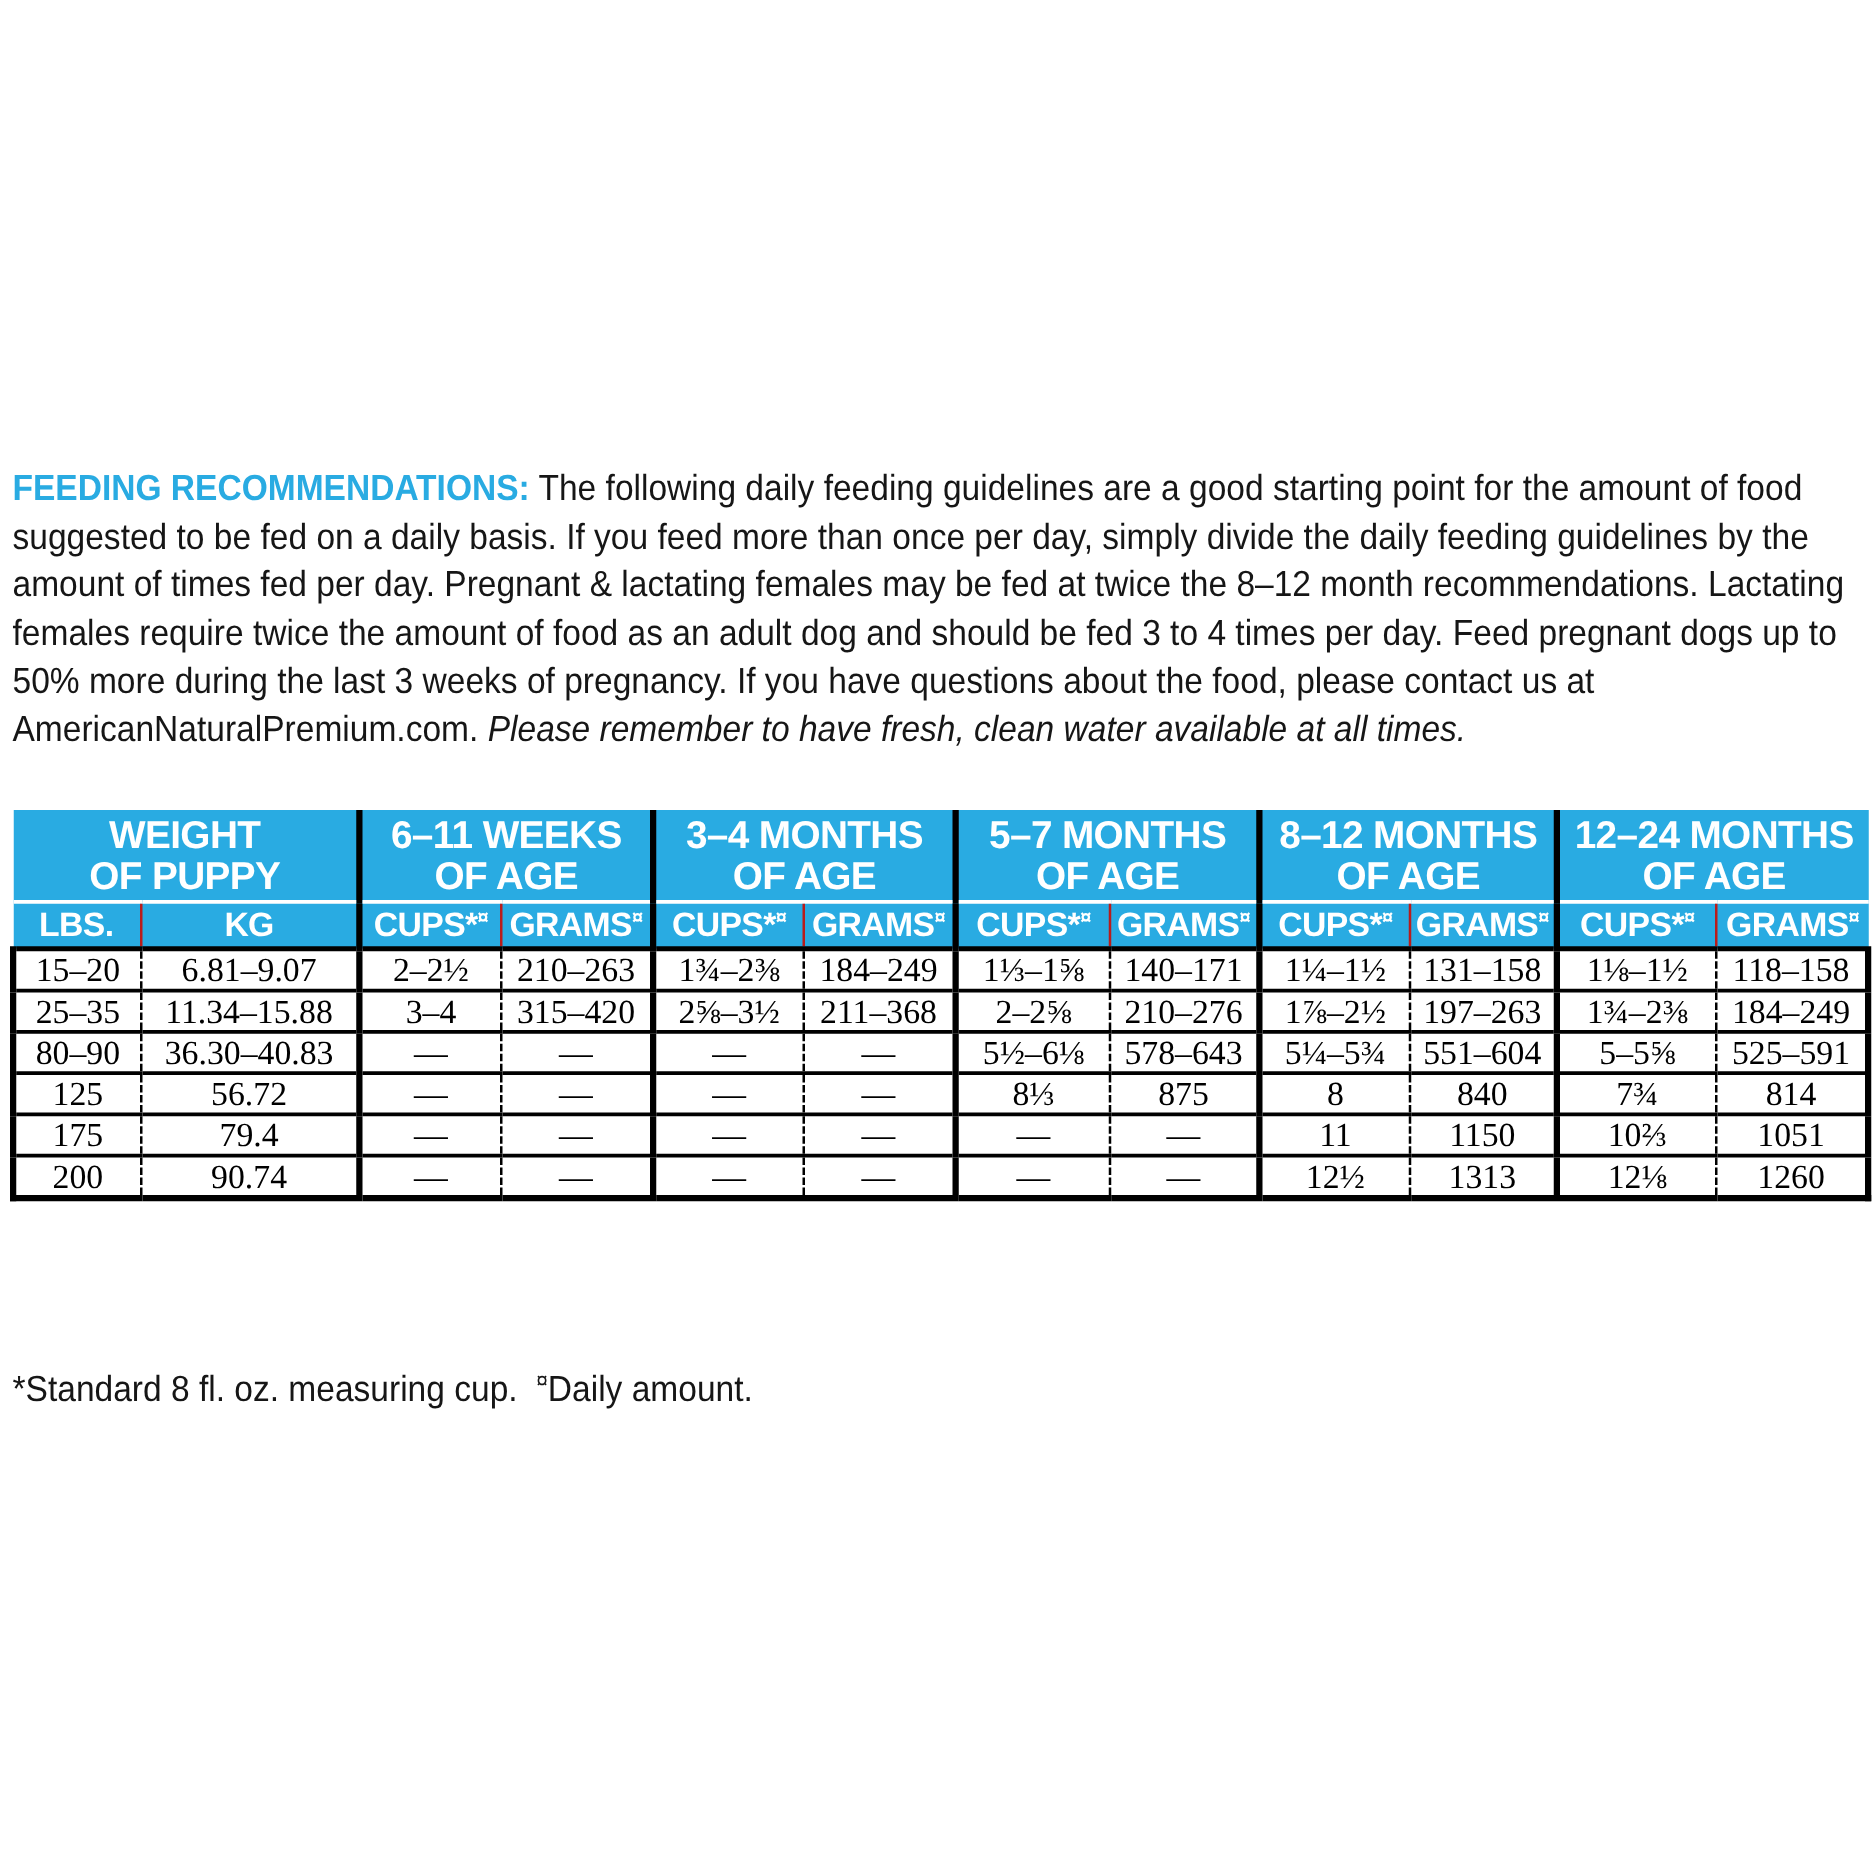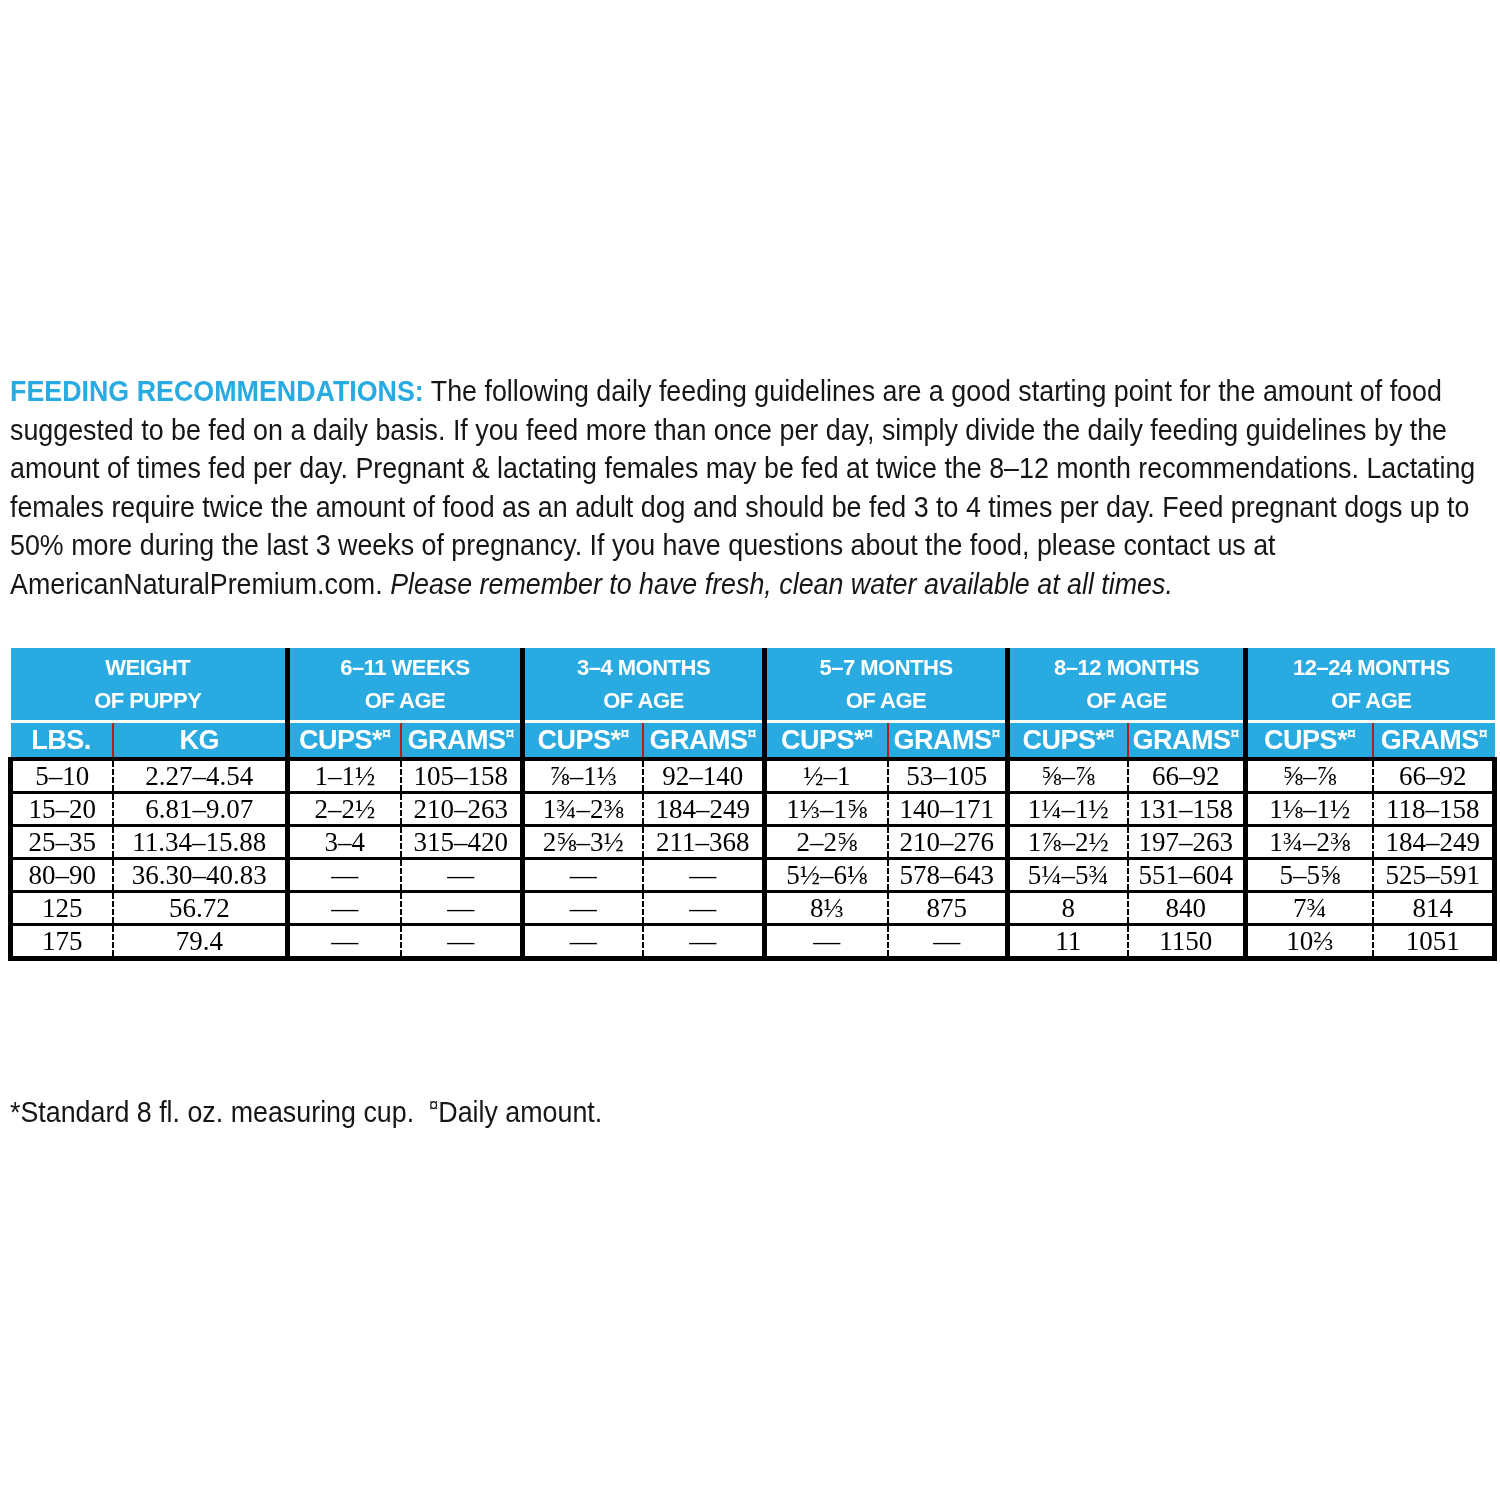--- a/index.html
+++ b/index.html
@@ -17,21 +17,21 @@
   .italic { font-style:italic; }
 
   
   .tablewrap { position:absolute; left:8px; top:648px; }
   table { border-collapse:collapse; table-layout:fixed; width:1484px; }
   th, td { padding:0; margin:0; }
   thead th {
     background:#29abe2; color:#ffffff; font-weight:bold;
     text-align:center; vertical-align:middle; letter-spacing:-0.5px;
   }
-  .grp-title { font-size:22px; line-height:33px; height:72px; }
+  .grp-title { font-size:31px; line-height:33px; height:72px; }
   .grp-title .tline { display:block; }
   .sub-th { font-size:27px; height:34px; border-top:3px solid #ffffff; }
   .sub-th sup { font-size:16px; vertical-align:super; line-height:0; }
   thead .grp-start { border-left:5px solid #000; }
   thead .pair-div { border-left:2px solid #b91c1c; }
 
   tbody td {
     font-family:"Liberation Serif","DejaVu Serif",serif;
     font-size:27px; line-height:1; height:30px; color:#000;
     text-align:center; vertical-align:middle; background:#fff;
@@ -114,34 +114,20 @@
             <th class="sub-th grp-start"><span>CUPS*</span><sup>¤</sup></th>
             <th class="sub-th pair-div"><span>GRAMS</span><sup>¤</sup></th>
             <th class="sub-th grp-start"><span>CUPS*</span><sup>¤</sup></th>
             <th class="sub-th pair-div"><span>GRAMS</span><sup>¤</sup></th>
             <th class="sub-th grp-start"><span>CUPS*</span><sup>¤</sup></th>
             <th class="sub-th pair-div"><span>GRAMS</span><sup>¤</sup></th>
           </tr>
         </thead>
       <tbody>
           <tr>
-            <td class="">5–10</td>
-            <td class="pair-div">2.27–4.54</td>
-            <td class="grp-start">1–1½</td>
-            <td class="pair-div">105–158</td>
-            <td class="grp-start">⅞–1⅓</td>
-            <td class="pair-div">92–140</td>
-            <td class="grp-start">½–1</td>
-            <td class="pair-div">53–105</td>
-            <td class="grp-start">⅝–⅞</td>
-            <td class="pair-div">66–92</td>
-            <td class="grp-start">⅝–⅞</td>
-            <td class="pair-div">66–92</td>
-          </tr>
-          <tr>
             <td class="">15–20</td>
             <td class="pair-div">6.81–9.07</td>
             <td class="grp-start">2–2½</td>
             <td class="pair-div">210–263</td>
             <td class="grp-start">1¾–2⅜</td>
             <td class="pair-div">184–249</td>
             <td class="grp-start">1⅓–1⅝</td>
             <td class="pair-div">140–171</td>
             <td class="grp-start">1¼–1½</td>
             <td class="pair-div">131–158</td>
@@ -197,20 +183,34 @@
             <td class="pair-div">—</td>
             <td class="grp-start">—</td>
             <td class="pair-div">—</td>
             <td class="grp-start">—</td>
             <td class="pair-div">—</td>
             <td class="grp-start">11</td>
             <td class="pair-div">1150</td>
             <td class="grp-start">10⅔</td>
             <td class="pair-div">1051</td>
           </tr>
+          <tr>
+            <td class="">200</td>
+            <td class="pair-div">90.74</td>
+            <td class="grp-start">—</td>
+            <td class="pair-div">—</td>
+            <td class="grp-start">—</td>
+            <td class="pair-div">—</td>
+            <td class="grp-start">—</td>
+            <td class="pair-div">—</td>
+            <td class="grp-start">12½</td>
+            <td class="pair-div">1313</td>
+            <td class="grp-start">12⅛</td>
+            <td class="pair-div">1260</td>
+          </tr>
         </tbody>
     </table>
   </div>
 
   <div class="footnote">
     <span>*Standard 8 fl. oz. measuring cup.&nbsp; </span><sup>¤</sup><span>Daily amount.</span>
   </div>
 
 </div>
 

